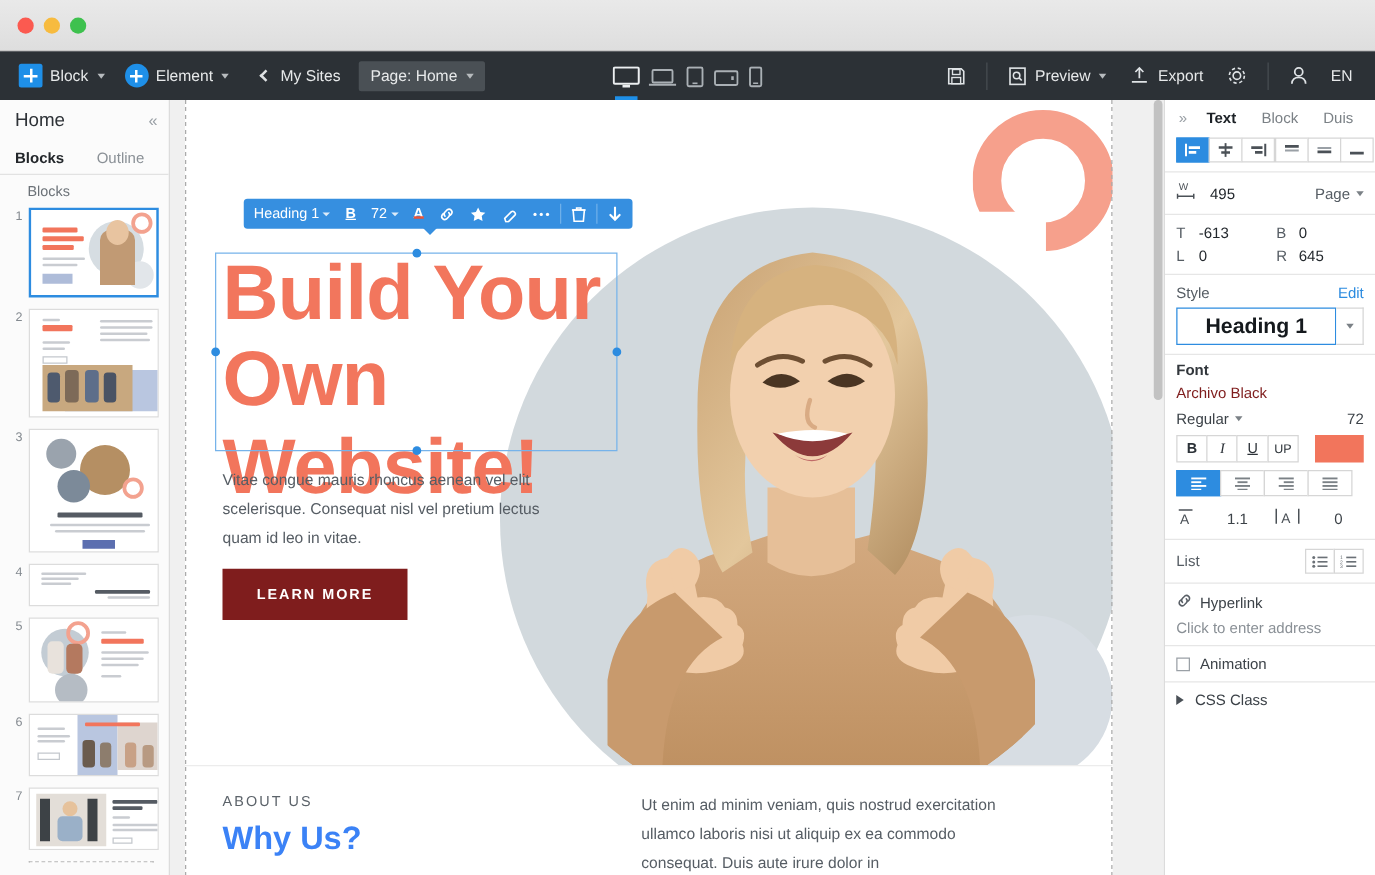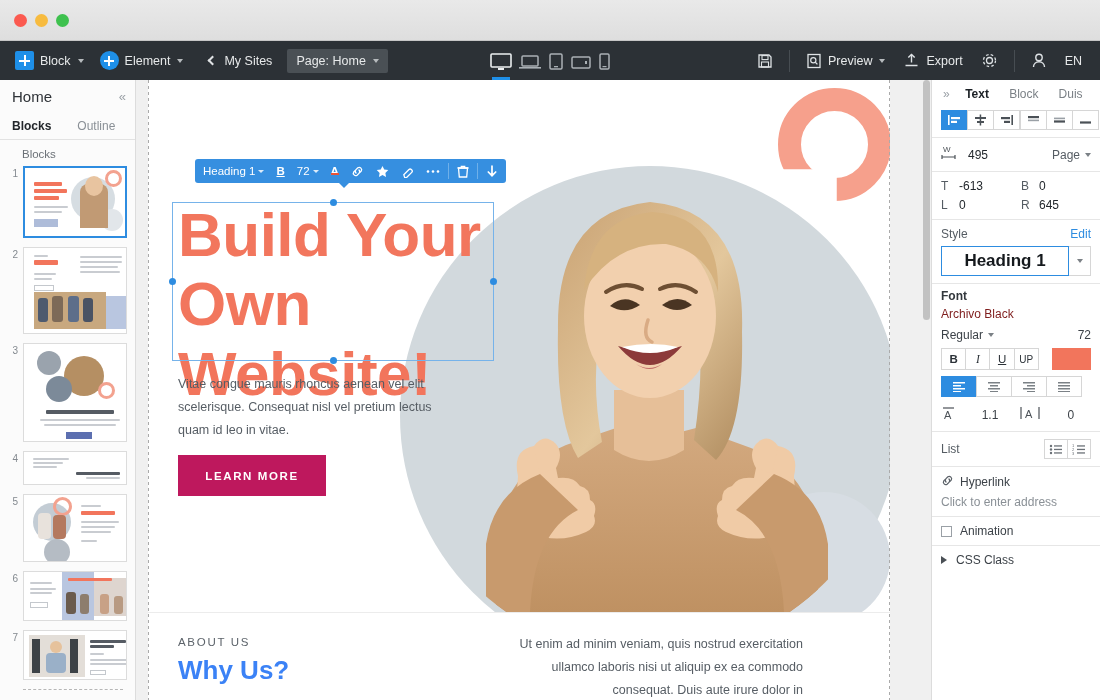--- a/index.html
+++ b/index.html
@@ -167,21 +167,21 @@
     position: absolute; left: 30px; top: 120px; width: 320px;
     font-size: 62px; line-height: 1.12; font-weight: 800; color: #f2755c;
     letter-spacing: -.5px; z-index: 4;
   }
   .body-copy {
     position: absolute; left: 30px; top: 293px; width: 270px;
     font-size: 12.5px; line-height: 1.85; color: #565d64; z-index: 4;
   }
   .learn-btn {
     position: absolute; left: 30px; top: 375px; width: 148px; height: 41px;
-    background: #be185d; color: #fff; font-size: 11.5px; font-weight: bold;
+    background: #7f1d1d; color: #fff; font-size: 11.5px; font-weight: bold;
     letter-spacing: 1.6px; display: flex; align-items: center; justify-content: center;
     z-index: 4; cursor: pointer;
   }
 
   
   .ft {
     position: absolute; left: 47px; top: 79px; height: 24px; background: #368fe0;
     border-radius: 3px; display: flex; align-items: center; color: #fff;
     font-size: 11.5px; z-index: 12; padding: 0 2px;
   }
@@ -191,21 +191,21 @@
     border-top: 6px solid #368fe0;
   }
   .ft-item { display: flex; align-items: center; gap: 3px; padding: 0 6px; height: 24px; cursor: pointer; }
   .ft-caret { width: 0; height: 0; border-left: 3px solid transparent; border-right: 3px solid transparent; border-top: 3.5px solid #dcebf9; }
   .ft-sep { width: 1px; height: 16px; background: #6fb0e9; margin: 0 2px; }
   .ft-b { font-weight: bold; text-decoration: underline; }
   .ft-a { position: relative; font-weight: bold; }
   .ft-a::after { content: ""; position: absolute; left: 0; right: 0; bottom: 2px; height: 2.5px; background: #e8543a; }
 
   
-  .about { position: absolute; top: 532px; left: 0; width: 796px; height: 88px; border-top: 1px solid #ececec; background: #fff; text-align: right; }
+  .about { position: absolute; top: 532px; left: 0; width: 796px; height: 88px; border-top: 1px solid #ececec; background: #fff; }
   .about-kicker { position: absolute; left: 30px; top: 23px; font-size: 11.5px; letter-spacing: 1.7px; color: #5c636a; }
   .about-h { position: absolute; left: 30px; top: 42px; font-size: 26px; font-weight: bold; color: #3b82f6; }
   .about-p { position: absolute; left: 365px; top: 20px; width: 290px; font-size: 12.5px; line-height: 1.85; color: #565d64; }
 
   .canvas-scroll {
     position: absolute; right: 0; top: 0; width: 9px; height: 620px; background: #f0f0f0;
   }
   .canvas-thumb { position: absolute; top: 0; left: 1px; width: 7px; height: 240px; background: #c2c2c2; border-radius: 4px; }
 
   

